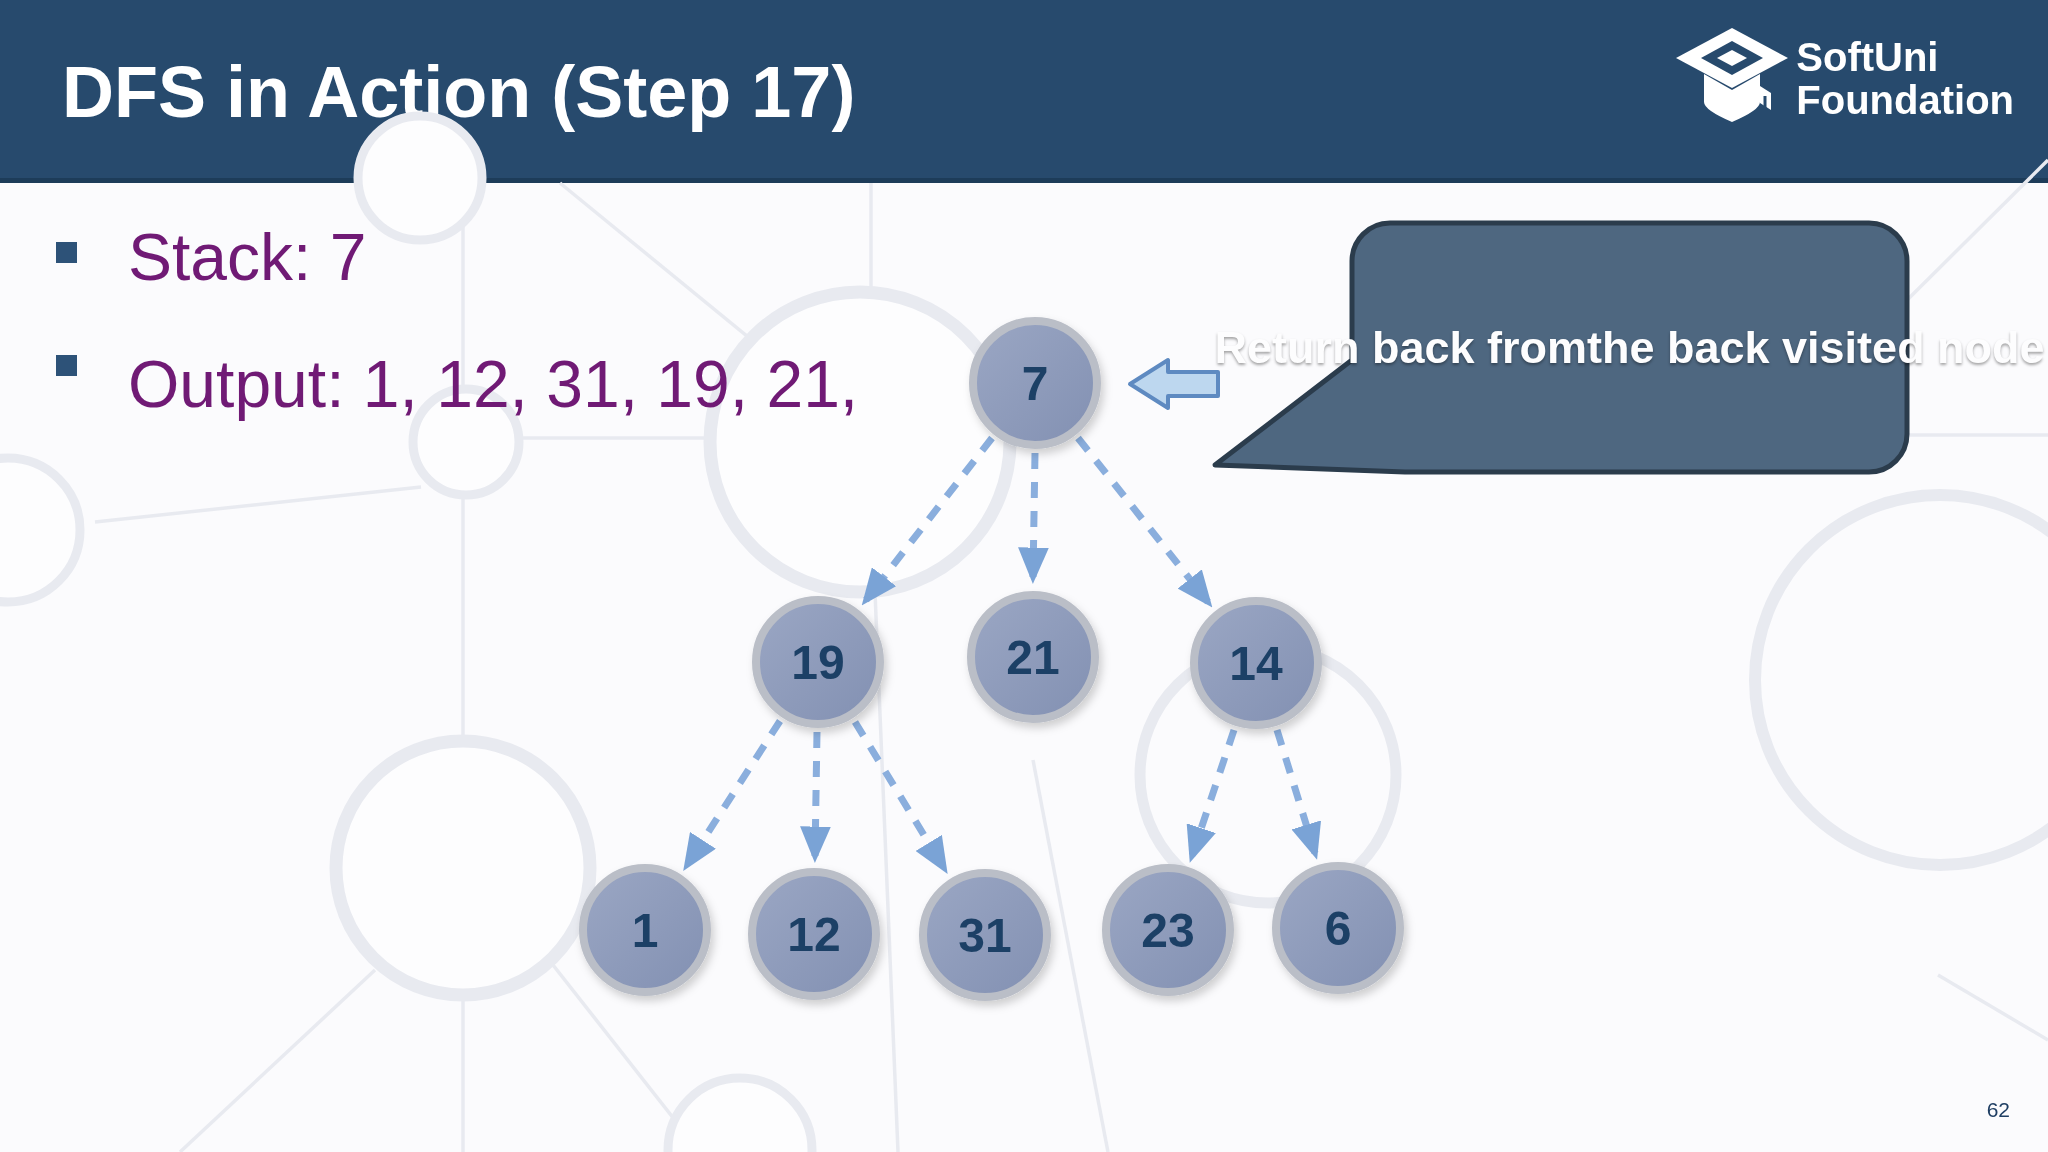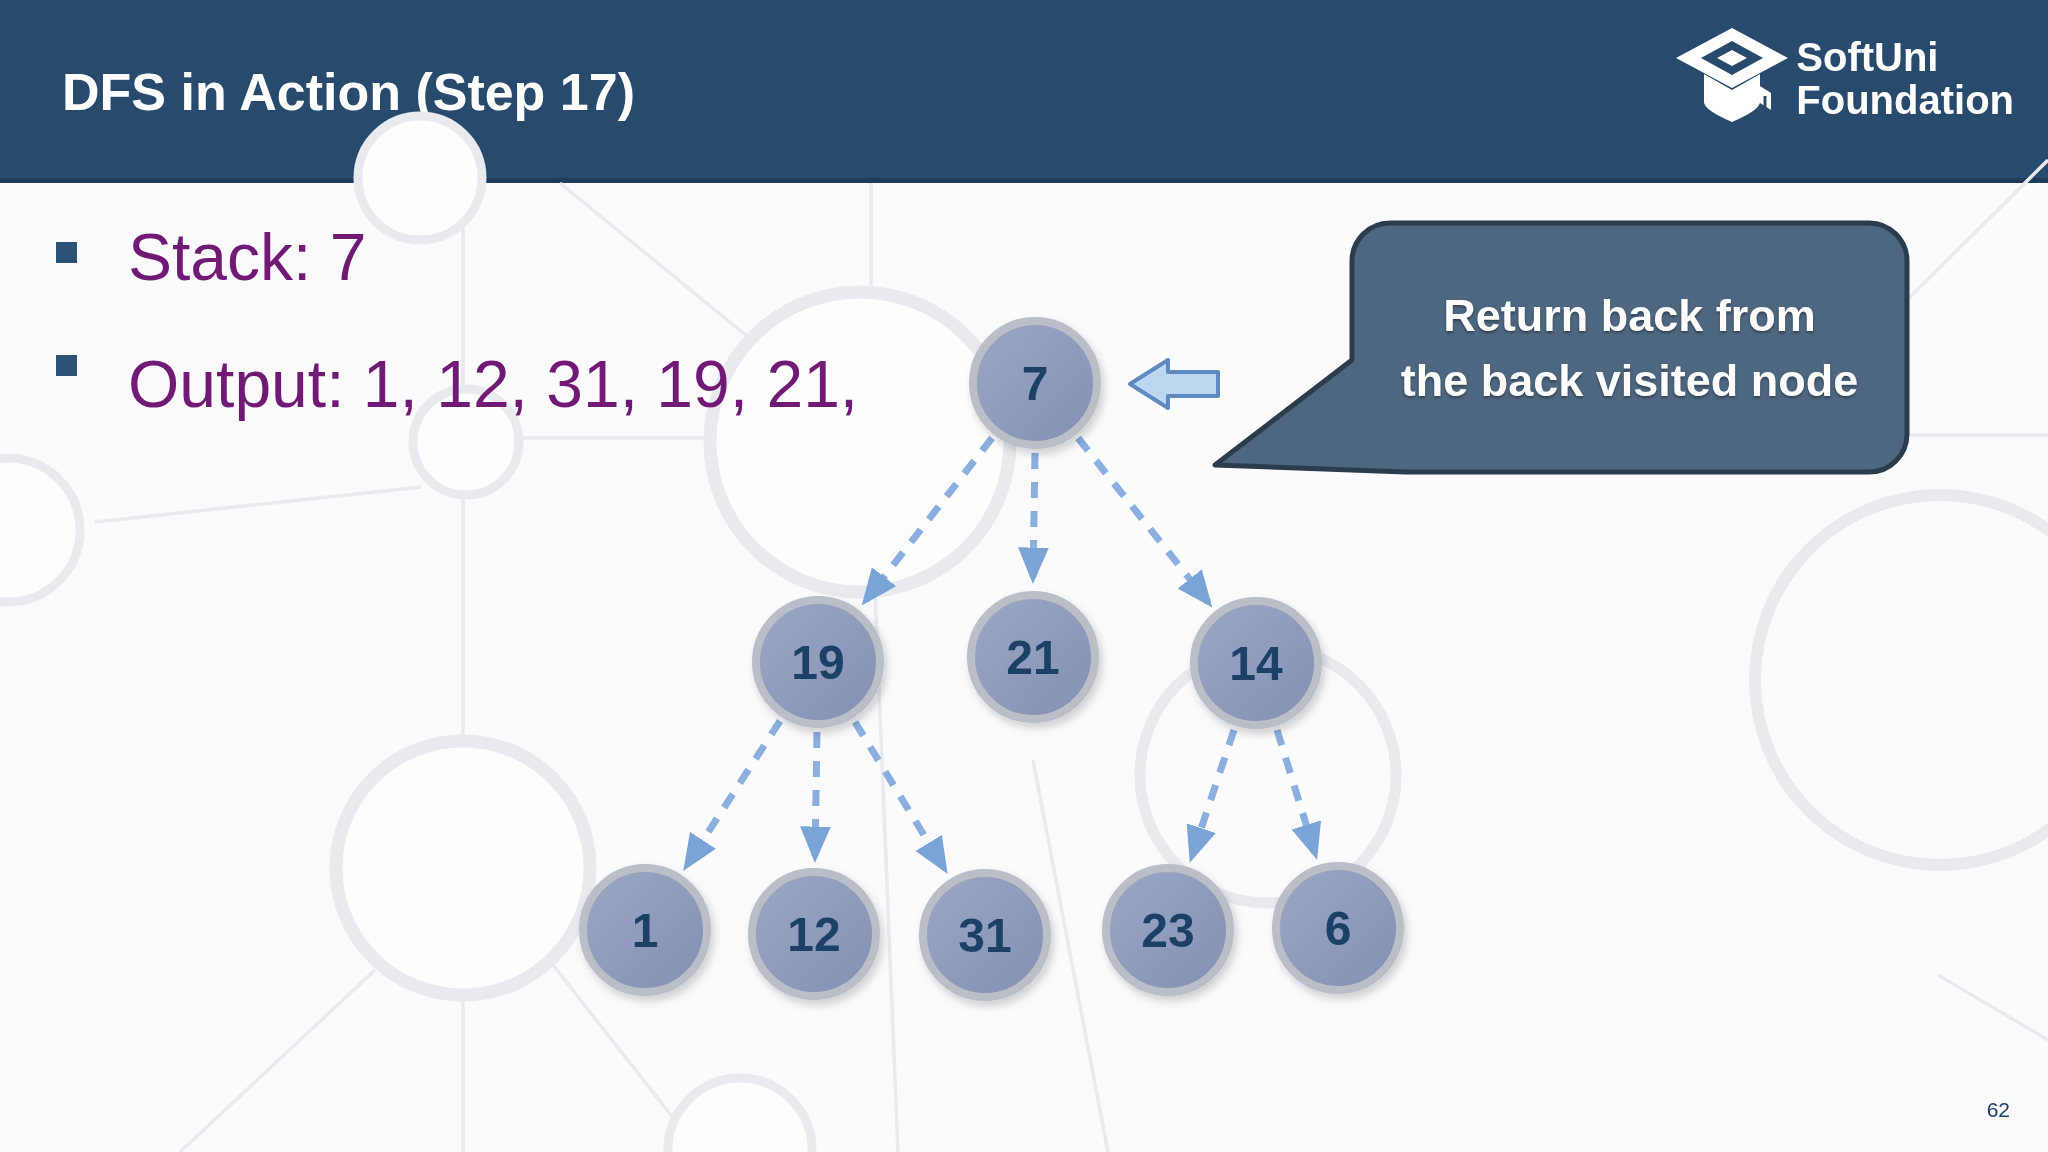--- a/index.html
+++ b/index.html
@@ -7,31 +7,31 @@
     position:relative;width:2048px;height:1152px;overflow:hidden;
     background:#fbfbfd;font-family:"Liberation Sans",sans-serif;
   }
   
   .header{
     position:absolute;left:0;top:0;width:2048px;height:183px;
     background:#274a6d;border-bottom:5px solid #1d3c59;box-sizing:border-box;
   }
   .title{
     position:absolute;left:62px;top:0;height:183px;display:flex;align-items:center;
-    color:#ffffff;font-size:52px;font-weight:bold;letter-spacing:0px;white-space:nowrap;
+    color:#ffffff;font-size:72px;font-weight:bold;letter-spacing:0px;white-space:nowrap;
   }
   .logo{position:absolute;right:34px;top:26px;display:flex;align-items:center;gap:6px;}
   .logo-text{color:#ffffff;font-weight:bold;font-size:40px;line-height:43px;}
   
   .bullet-square{position:absolute;width:21px;height:21px;background:#2d5278;}
   .bullet-text{position:absolute;color:#701a75;font-size:66px;line-height:66px;white-space:nowrap;}
   
   .callout-text{
     position:absolute;left:1352px;top:223px;width:555px;height:249px;
-    display:flex;flex-direction:column;align-items:center;justify-content:center;
+    display:flex;flex-direction:row;align-items:center;justify-content:center;
     color:#fdfdfe;font-size:45px;line-height:65px;font-weight:bold;text-align:center;
     text-shadow:0 2px 3px rgba(0,0,0,0.35);white-space:nowrap;
   }
   
   .page-number{position:absolute;right:38px;bottom:30px;color:#1f3e63;font-size:21px;}
   .diagram-svg{position:absolute;left:0;top:0;}
 </style>
 </head>
 <body>
 

